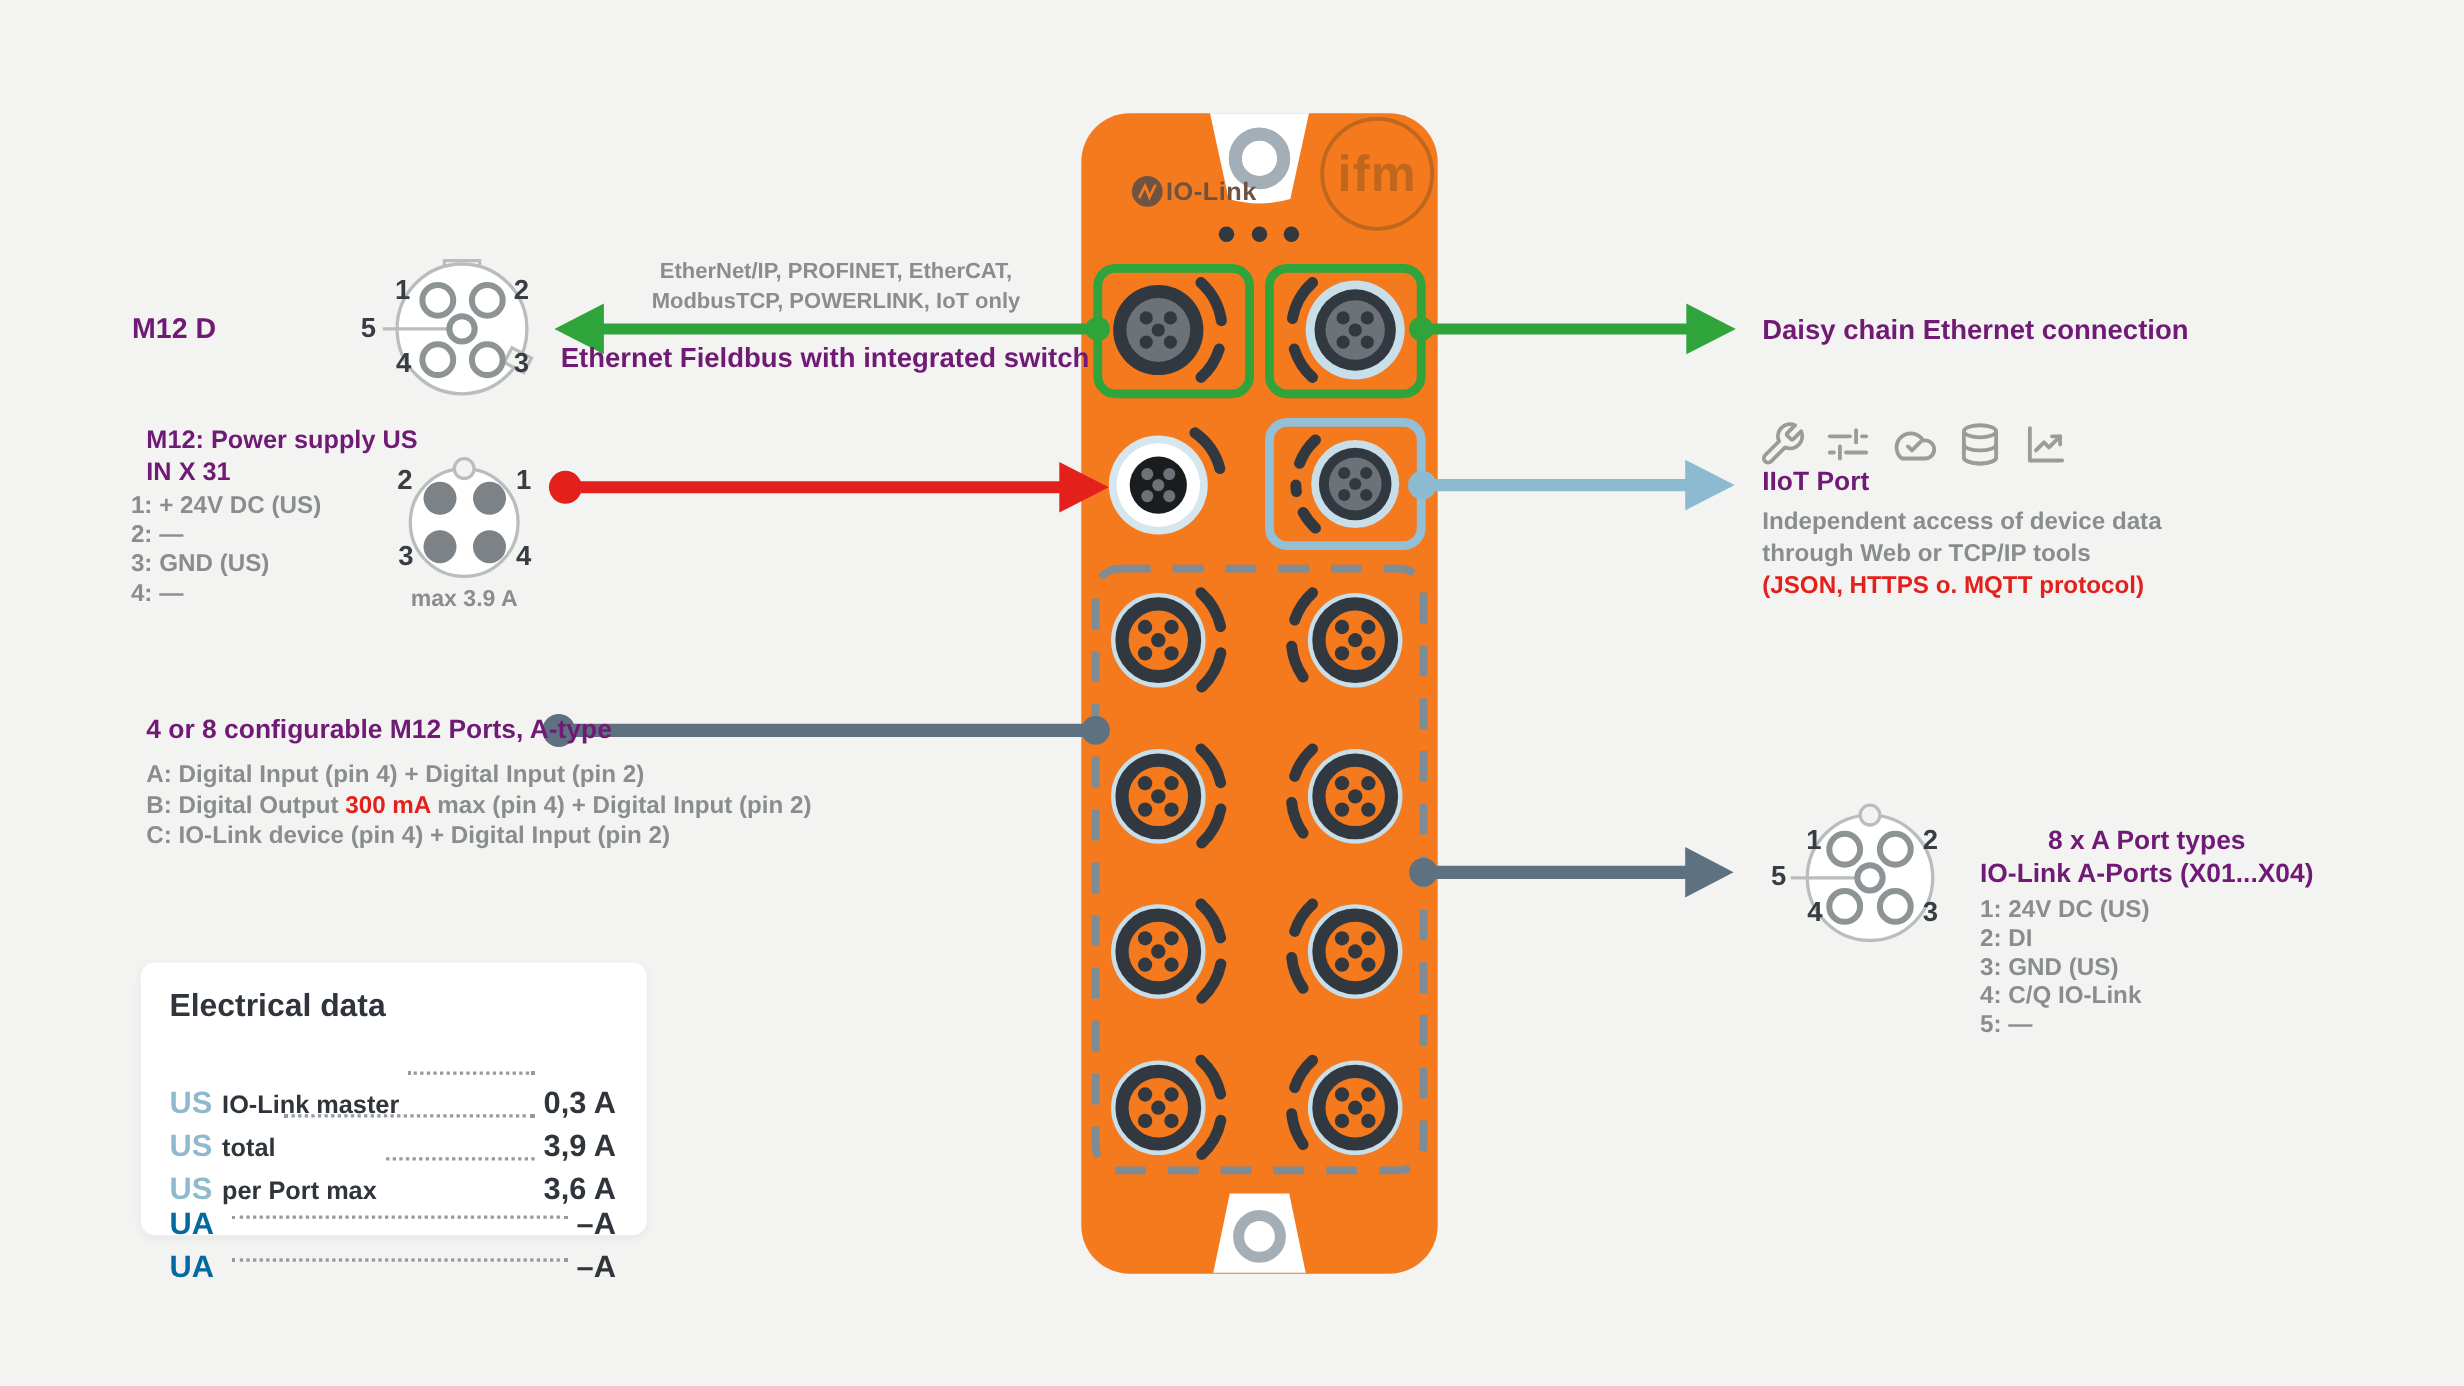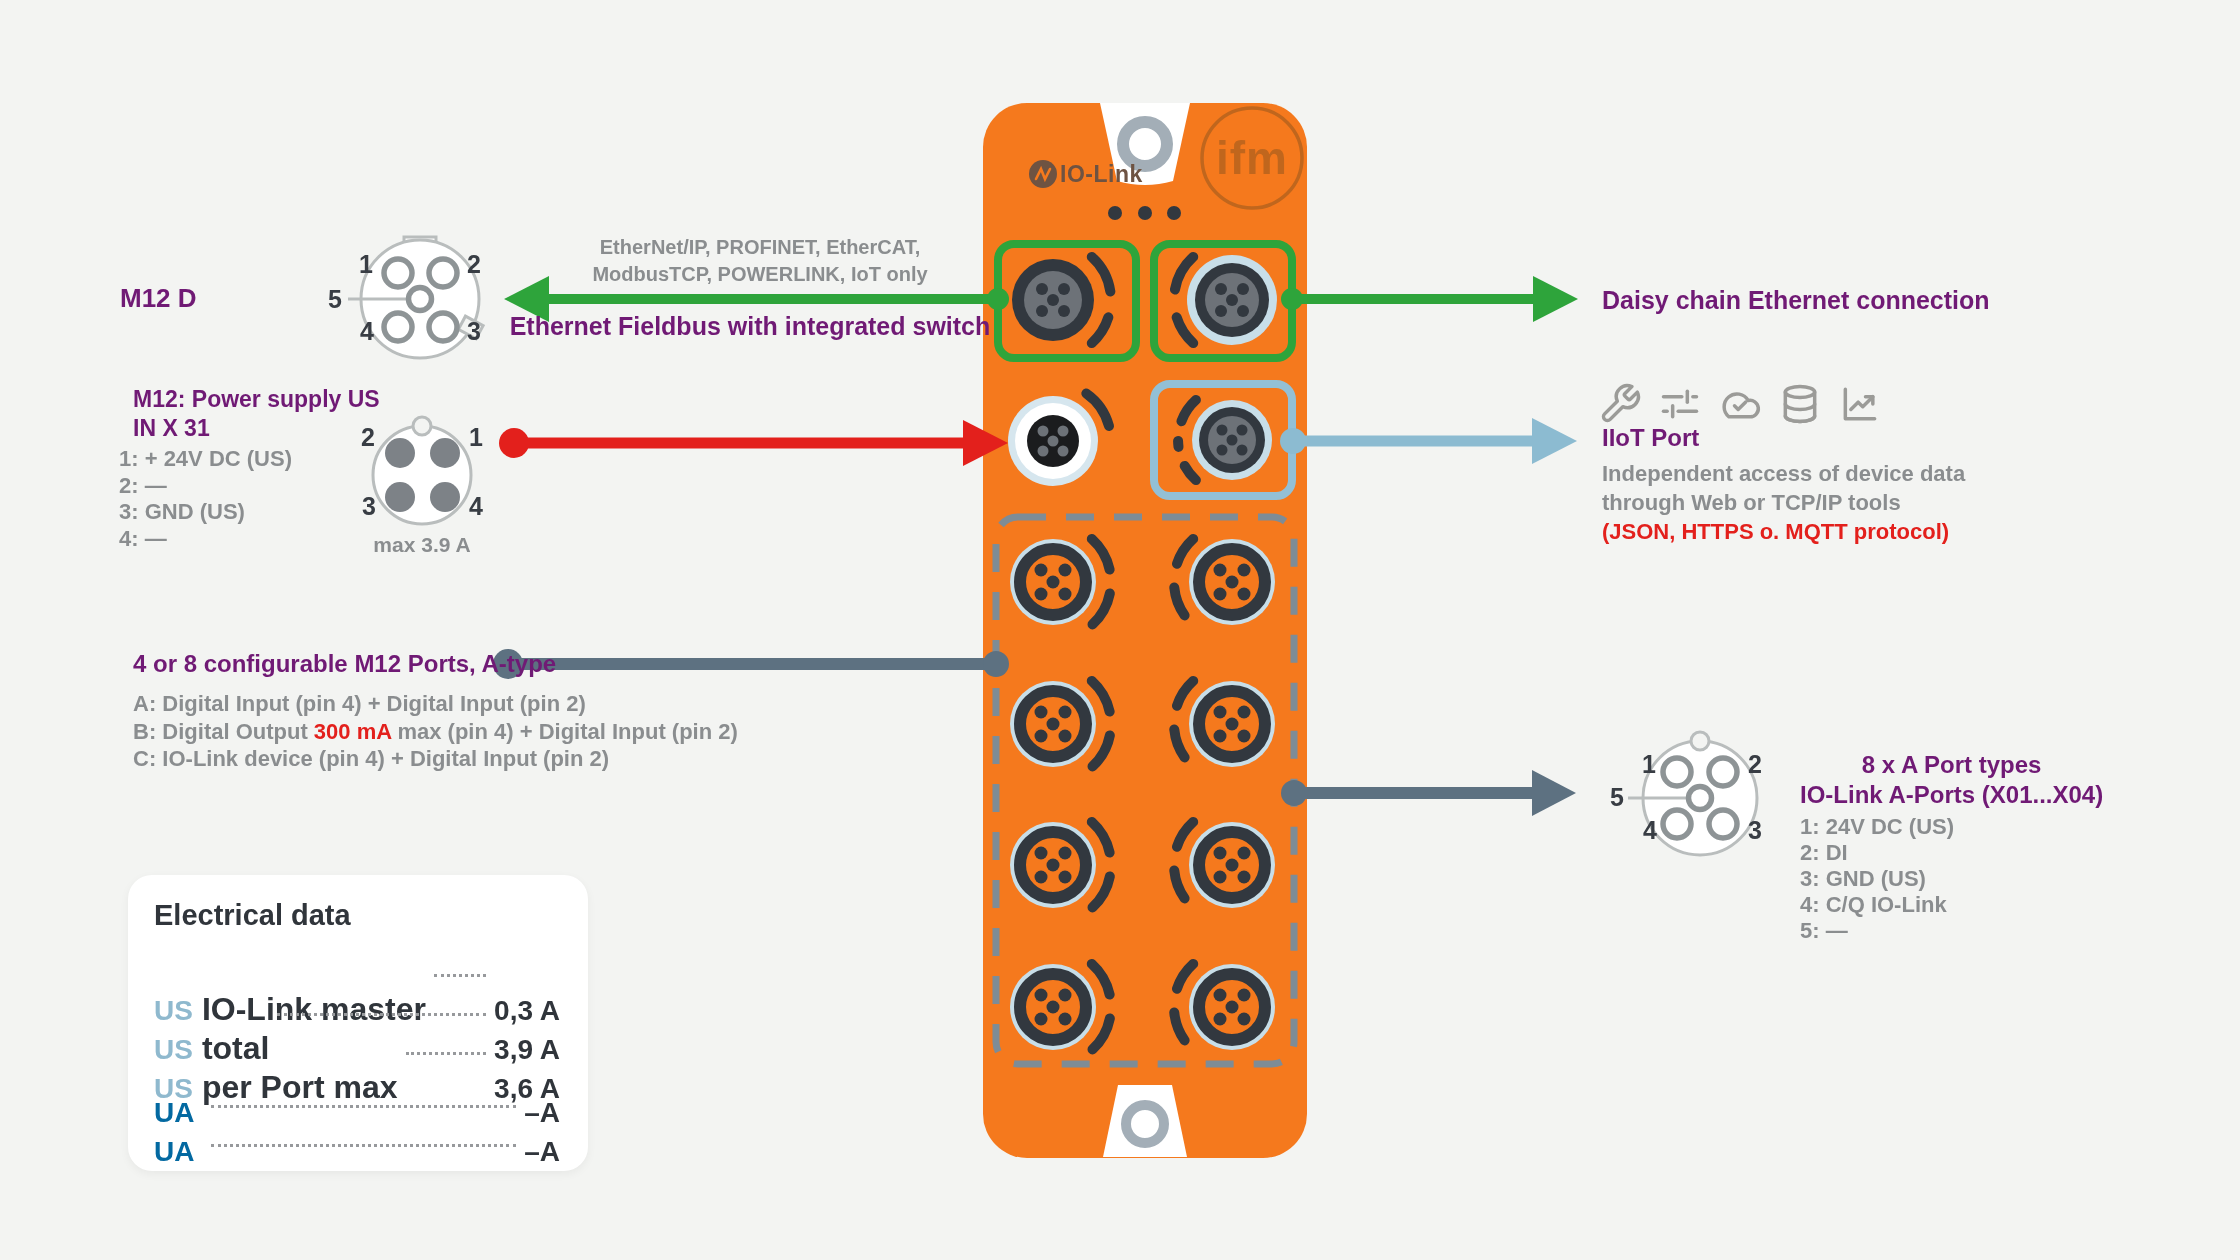--- a/index.html
+++ b/index.html
@@ -24,31 +24,31 @@
   .protocols{left:535px;top:234px;width:450px;font-size:20px;line-height:27px;}
   .fieldbus{left:505px;top:312px;width:490px;font-size:25px;}
   .daisy{left:1602px;top:286px;font-size:25px;}
   .power-title{left:133px;top:385px;font-size:23px;line-height:29px;}
   .power-lines{left:119px;top:446px;font-size:22px;line-height:26.5px;}
   .max-label{left:352px;top:533px;width:140px;font-size:21px;}
   .ports-title{left:133px;top:650px;font-size:24px;}
   .ports-lines{left:133px;top:690px;font-size:22px;line-height:27.5px;}
   
   .card{
-    left:128px;top:875px;width:460px;height:296px;background:#fff;border-radius:24px;
+    left:128px;top:875px;width:460px;height:248px;background:#fff;border-radius:13px;
     box-shadow:0 3px 10px rgba(0,0,0,.05);
   }
   .card-title{position:absolute;left:26px;top:24px;font-size:29px;font-weight:bold;color:#30353B;}
   .elec-rows{position:absolute;left:26px;right:28px;top:72px;}
   .elec-row{display:flex;align-items:baseline;height:39px;}
   .elec-row.gap{margin-top:14px;}
   .elec-row .pfx{font-size:28px;font-weight:bold;margin-right:9px;}
   .elec-row .pfx.us{color:#8FB9CE;}
   .elec-row .pfx.ua{color:#0369a1;}
-  .elec-row .lbl{font-size:32px;font-weight:bold;color:#30353B;white-space:pre;margin-top:44px;}
+  .elec-row .lbl{font-size:23px;font-weight:bold;color:#30353B;white-space:pre;margin-top:44px;}
   .elec-row .leader{flex:1;align-self:flex-end;margin:0 8px 9px 8px;border-bottom:3.5px dotted #97999C;}
   .elec-row .val{font-size:28px;font-weight:bold;color:#30353B;white-space:nowrap;}
   
   .iiot-icons{left:1598px;top:382px;display:flex;gap:16px;}
   .iiot-icons svg{display:block;}
   .iiot-title{left:1602px;top:424px;font-size:24px;}
   .iiot-lines{left:1602px;top:459px;font-size:22px;line-height:29px;}
   .aports-title{left:1800px;top:750px;font-size:24px;line-height:30px;text-align:center;}
   .aports-lines{left:1800px;top:814px;font-size:22px;line-height:26px;}
   

